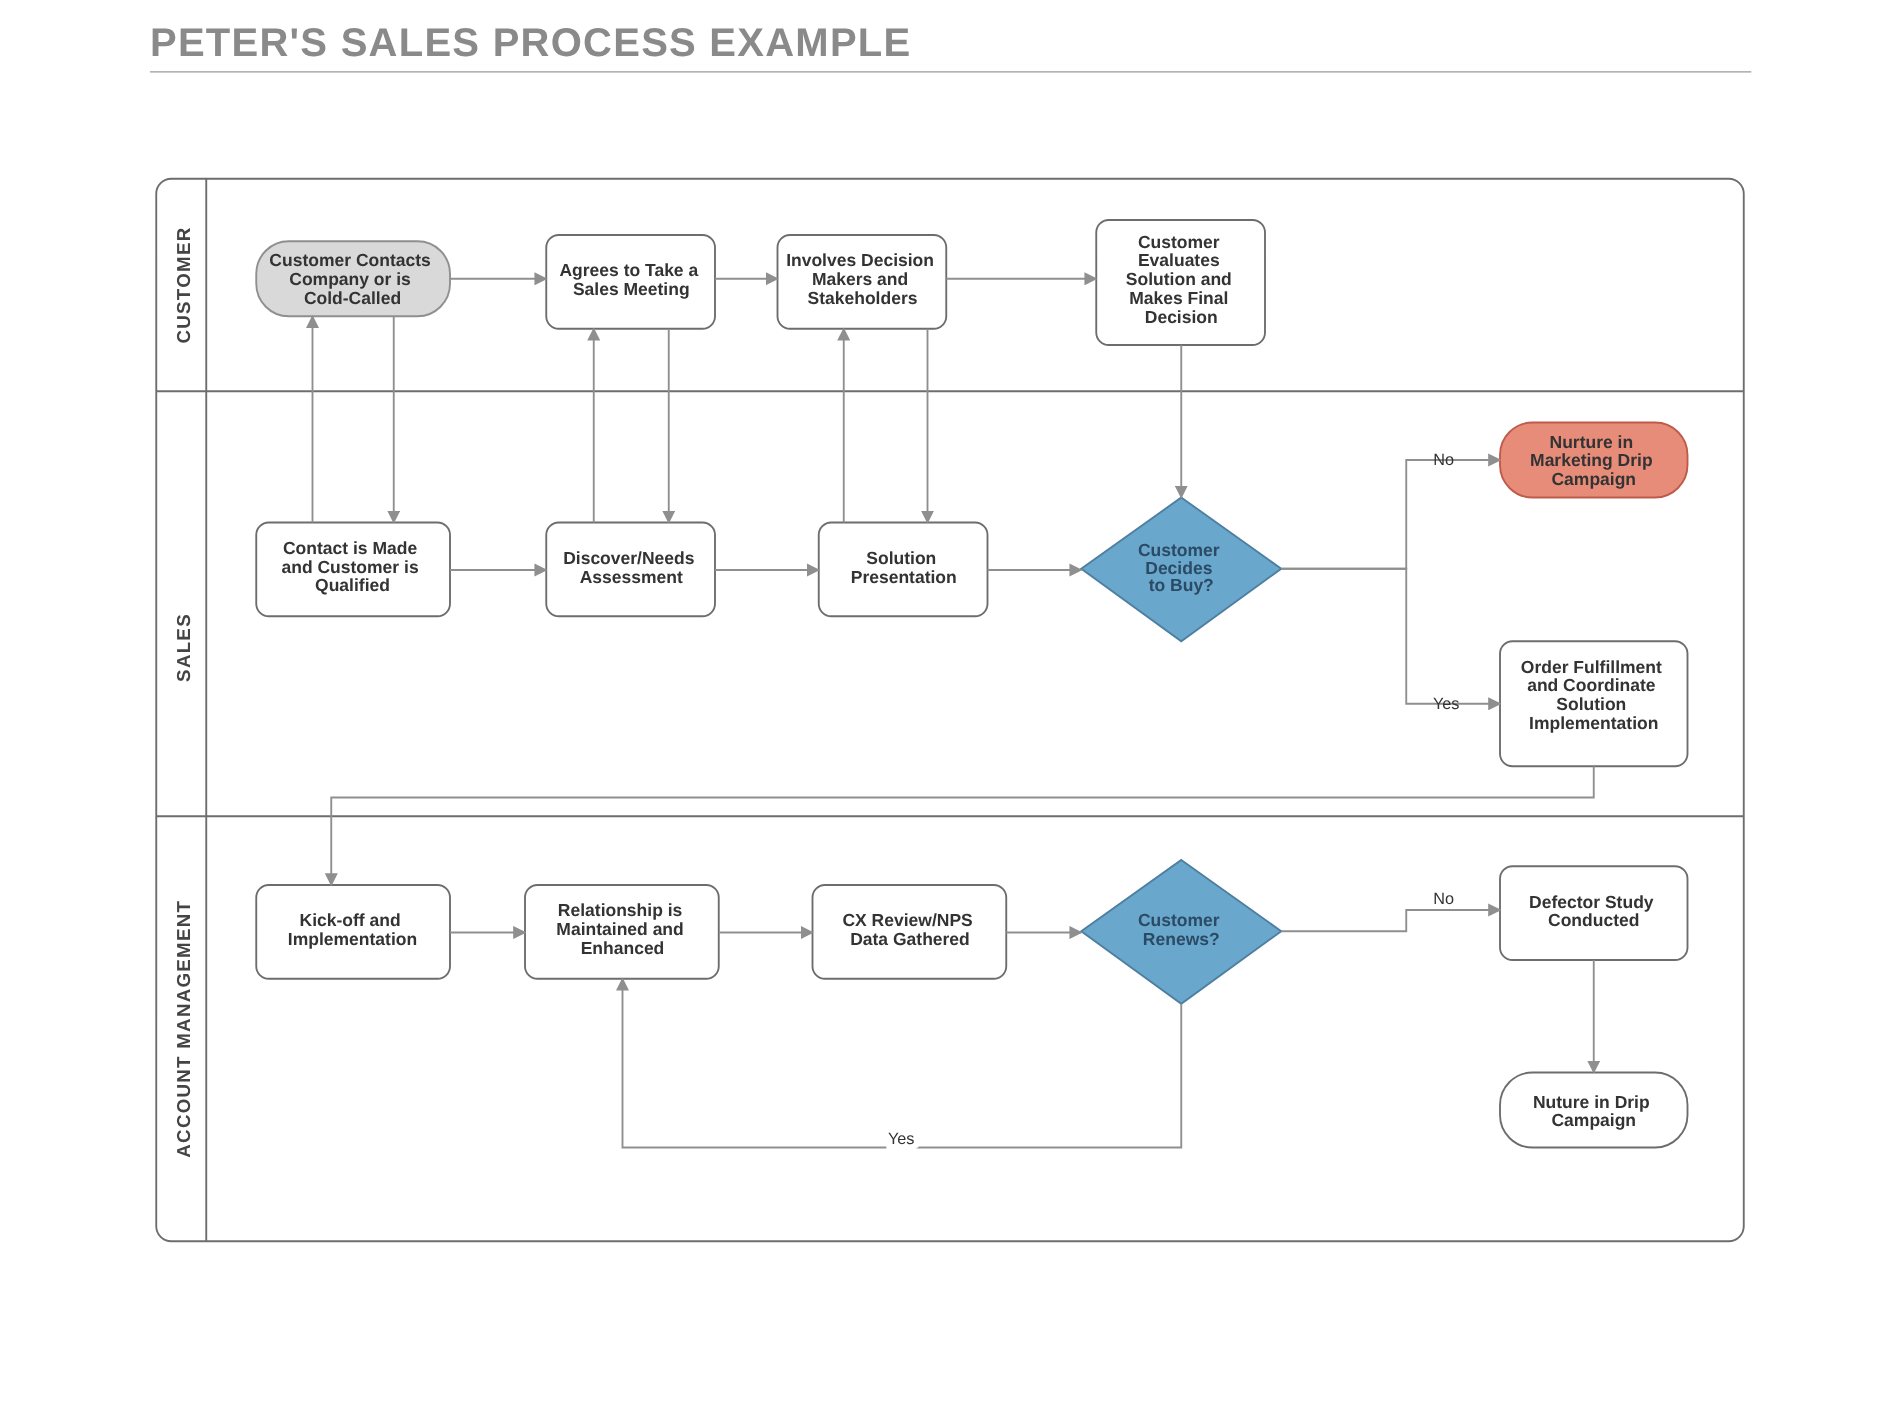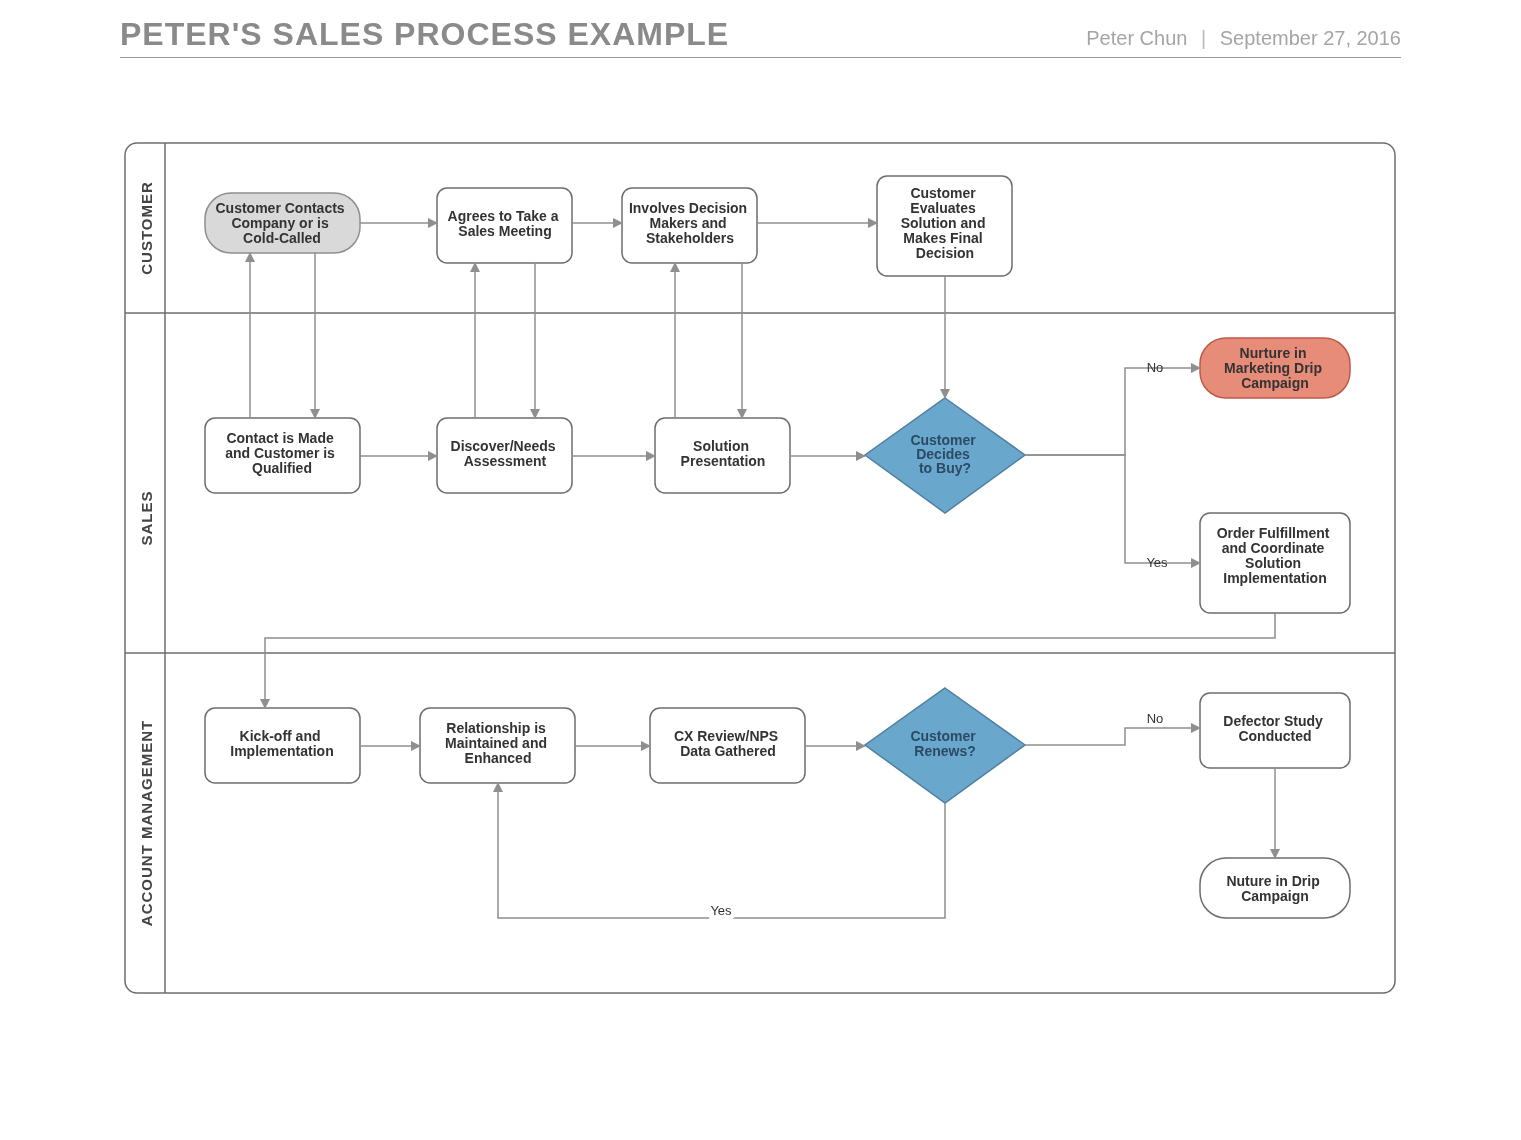--- a/index.html
+++ b/index.html
@@ -86,25 +86,20 @@
     stroke: #6d6d6d;
     stroke-width: 1.5;
   }
 </style>
 </head>
 <body>
 
 <div class="page">
   <div class="header">
     <div class="title">PETER'S SALES PROCESS EXAMPLE</div>
-    <div class="byline">
-      <span>Peter Chun</span>
-      <span class="sep">|</span>
-      <span>September 27, 2016</span>
-    </div>
   </div>
 
   <svg width="1281" height="860" viewBox="0 0 1281 860" style="margin-top:80px">
     <defs>
       <marker id="arrow" viewBox="0 0 10 10" refX="9" refY="5" markerWidth="7" markerHeight="7" orient="auto-start-reverse">
         <path d="M 0 0 L 10 5 L 0 10 z" fill="#8f8f8f"></path>
       </marker>
     </defs>
 
     <rect x="5" y="5" width="1270" height="850" rx="12" ry="12" class="swim-border"></rect>

